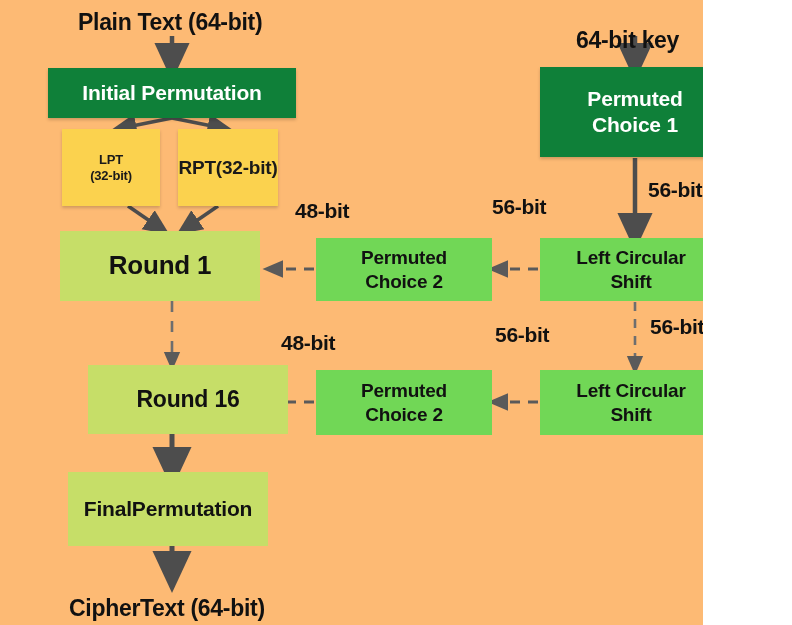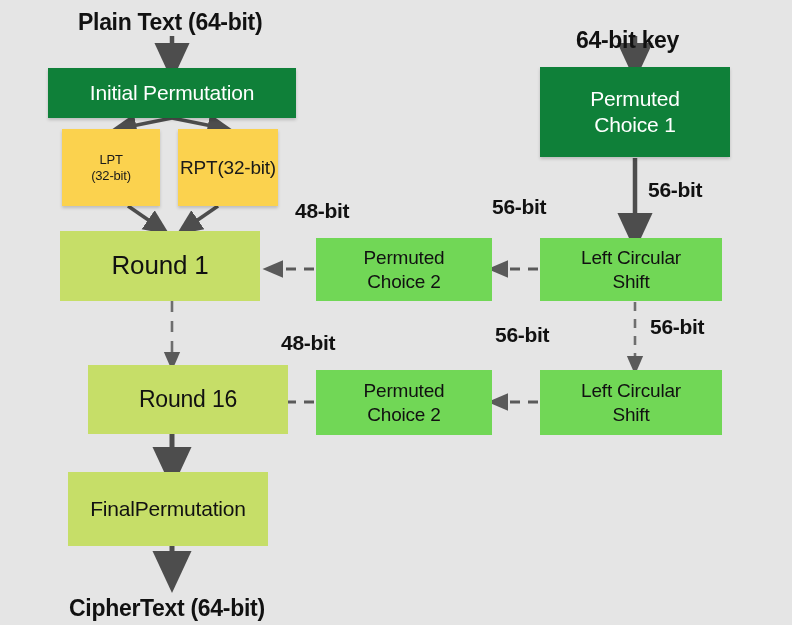--- a/index.html
+++ b/index.html
@@ -5,32 +5,33 @@
   html, body {
     margin: 0;
     padding: 0;
     background: #ffffff;
   }
   body {
     font-family: "Liberation Sans", sans-serif;
   }
   #canvas {
     position: relative;
-    width: 792px;
+    width: 692px;
     height: 625px;
-    background: #e5e5e5;
+    background: #fdba74;
     overflow: hidden;
+    padding-left: 11px;
   }
   .box {
     position: absolute;
     display: flex;
     align-items: center;
     justify-content: center;
     text-align: right;
-    font-weight: normal;
+    font-weight: bold;
     line-height: 1.22;
     box-sizing: border-box;
     letter-spacing: -0.2px;
   }
   .box-darkgreen {
     background: #0F8039;
     color: #ffffff;
   }
   .box-yellow {
     background: #FBD24E;

